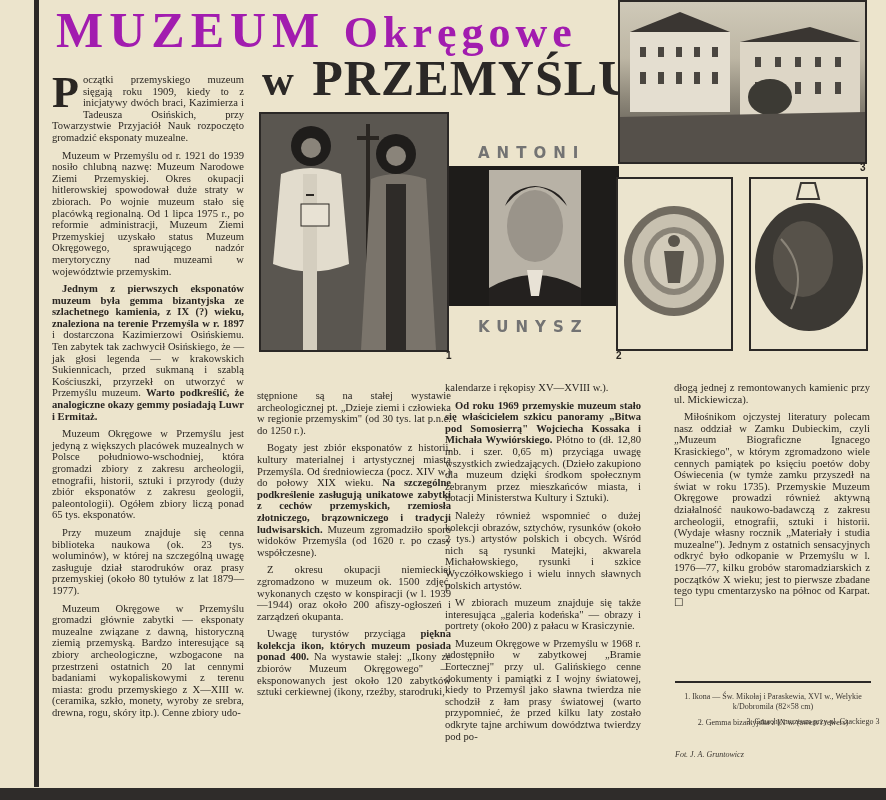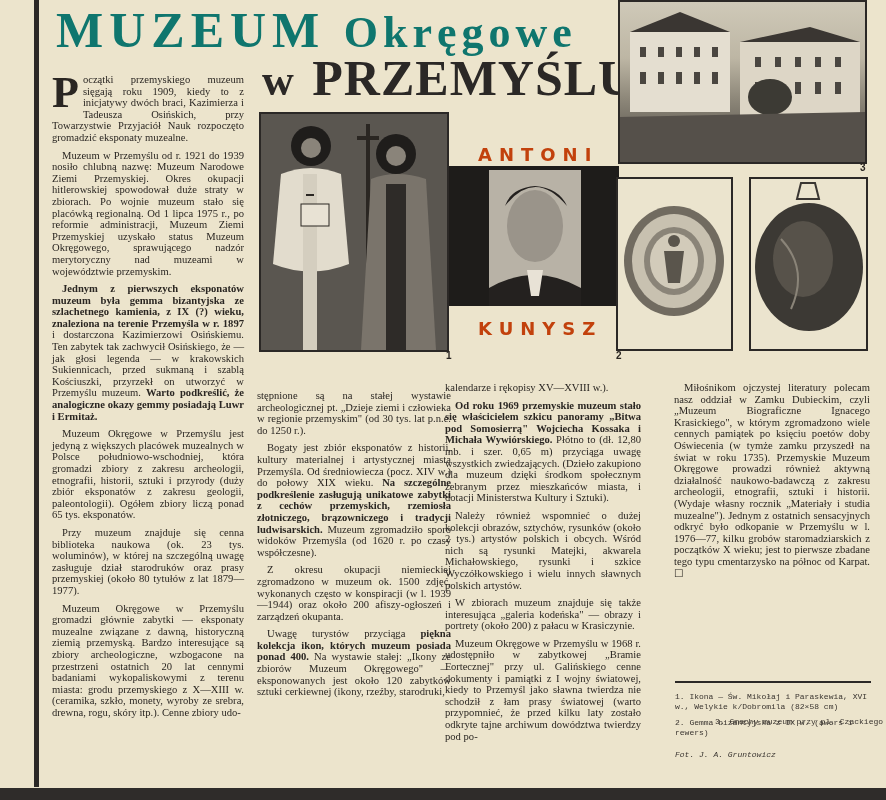--- a/index.html
+++ b/index.html
@@ -7,21 +7,21 @@
     width: 886px; height: 800px; overflow: hidden; position: relative;
     background: #ece4cc;
     font-family: "Liberation Serif", "DejaVu Serif", serif;
     color: #2a2622;
   }
   .left-rule { position: absolute; left: 34px; top: 0; width: 5px; height: 787px; background: #2b2826; }
   .bottom-rule { position: absolute; left: 0; top: 788px; width: 886px; height: 12px; background: #2f2c2a; }
   .title1 {
     position: absolute; left: 56px; top: 2px; margin: 0;
     font-size: 50px; font-weight: bold; letter-spacing: 6px; line-height: 56px;
-    color: #0f766e; white-space: nowrap;
+    color: #a21caf; white-space: nowrap;
   }
   .title2 {
     position: absolute; left: 262px; top: 50px; margin: 0;
     font-size: 50px; font-weight: bold; letter-spacing: 1px; line-height: 56px;
     color: #2b2826; white-space: nowrap; text-align: center;
   }
   .title1 .small, .title2 .small { font-size: 44px; letter-spacing: 5px; }
   .col {
     position: absolute; font-size: 10.6px; line-height: 11.6px; text-align: justify;
     hyphens: manual;
@@ -30,23 +30,23 @@
   .col p.noindent { text-indent: 0; }
   .col b { font-weight: bold; }
   .dropcap {
     float: left; font-size: 44px; line-height: 34px; font-weight: bold;
     margin: 0 4px 0 0; padding-top: 2px;
   }
   .photo { position: absolute; border: 2px solid #2b2826; overflow: hidden; }
   .figno { position: absolute; font-family: "Liberation Sans", sans-serif; font-weight: bold; font-size: 10px; }
   .name {
     position: absolute; font-family: "DejaVu Sans", sans-serif; font-weight: bold;
-    font-size: 18px; letter-spacing: 7px; color: #c2410c; text-align: center;
+    font-size: 15px; letter-spacing: 7px; color: #737373; text-align: center;
   }
-  .caption { position: absolute; left: 675px; font-family: Liberation Mono, monospace; font-size: 8px; line-height: 10px; color: #3a3530; }
+  .caption { position: absolute; left: 675px; font-family: Liberation Serif, serif; font-size: 8px; line-height: 10px; color: #3a3530; text-align: center; }
   .caption-rule { position: absolute; left: 675px; top: 681px; width: 196px; height: 2px; background: #2b2826; }
 </style>
 </head>
 <body>
 
 <div class="left-rule"></div>
 <div class="bottom-rule"></div>
 
 <h1 class="title1">
   <span>MUZEUM</span>
@@ -163,20 +163,21 @@
 
 <div class="col" style="left:445px; top:382px; width:196px;">
   <p class="noindent">kalendarze i rękopisy XV—XVIII w.).</p>
   <p><b>Od roku 1969 przemyskie muzeum stało się właścicielem szkicu panoramy „Bitwa pod Somosierrą" Wojciecha Kossaka i Michała Wywiórskiego.</b><span> Płótno to (dł. 12,80 mb. i szer. 0,65 m) przyciąga uwagę wszystkich zwiedzających. (Dzieło zakupiono dla muzeum dzięki środkom społecznym zebranym przez mieszkańców miasta, i dotacji Ministerstwa Kultury i Sztuki).</span></p>
   <p>Należy również wspomnieć o dużej kolekcji obrazów, sztychów, rysunków (około 2 tys.) artystów polskich i obcych. Wśród nich są rysunki Matejki, akwarela Michałowskiego, rysunki i szkice Wyczółkowskiego i wielu innych sławnych polskich artystów.</p>
   <p>W zbiorach muzeum znajduje się także interesująca „galeria kodeńska" — obrazy i portrety (około 200) z pałacu w Krasiczynie.</p>
   <p>Muzeum Okręgowe w Przemyślu w 1968 r. udostępniło w zabytkowej „Bramie Fortecznej" przy ul. Galińskiego cenne dokumenty i pamiątki z I wojny światowej, kiedy to Przemyśl jako sławna twierdza nie schodził z łam prasy światowej (warto przypomnieć, że przed kilku laty zostało odkryte tajne archiwum dowództwa twierdzy pod po-</p>
 </div>
 
 <div class="col" style="left:674px; top:382px; width:196px;">
+  <p class="noindent">dłogą jednej z remontowanych kamienic przy ul. Mickiewicza).</p>
   <p><span>Miłośnikom ojczystej literatury polecam nasz oddział w Zamku Dubieckim, czyli „Muzeum Biograficzne Ignacego Krasickiego", w którym zgromadzono wiele cennych pamiątek po księciu poetów doby Oświecenia (w tymże zamku przyszedł na świat w roku 1735). Przemyskie Muzeum Okręgowe prowadzi również aktywną działalność naukowo-badawczą z zakresu archeologii, etnografii, sztuki i historii. (Wydaje własny rocznik „Materiały i studia muzealne"). Jednym z ostatnich sensacyjnych odkryć było odkopanie w Przemyślu w l. 1976—77, kilku grobów staromadziarskich z początków X wieku; jest to pierwsze zbadane tego typu cmentarzysko na północ od Karpat.</span> <span>☐</span></p>
 </div>
 
 <div class="caption-rule"></div>
 <div class="caption" style="top:692px; width:196px;">1. Ikona — Św. Mikołaj i Paraskewia, XVI w., Welykie k/Dobromila (82×58 cm)</div>
 <div class="caption" style="top:718px; width:196px;">2. Gemma bizantyjska z IX w. (awers i rewers)</div>
 <div class="caption" style="top:717px; width:196px;margin-left:40px;">3. Gmachy muzeum przy pl. Czackiego 3</div>
 <div class="caption" style="top:750px; font-style:italic;">Fot. J. A. Gruntowicz</div>
 
 </body></html>

